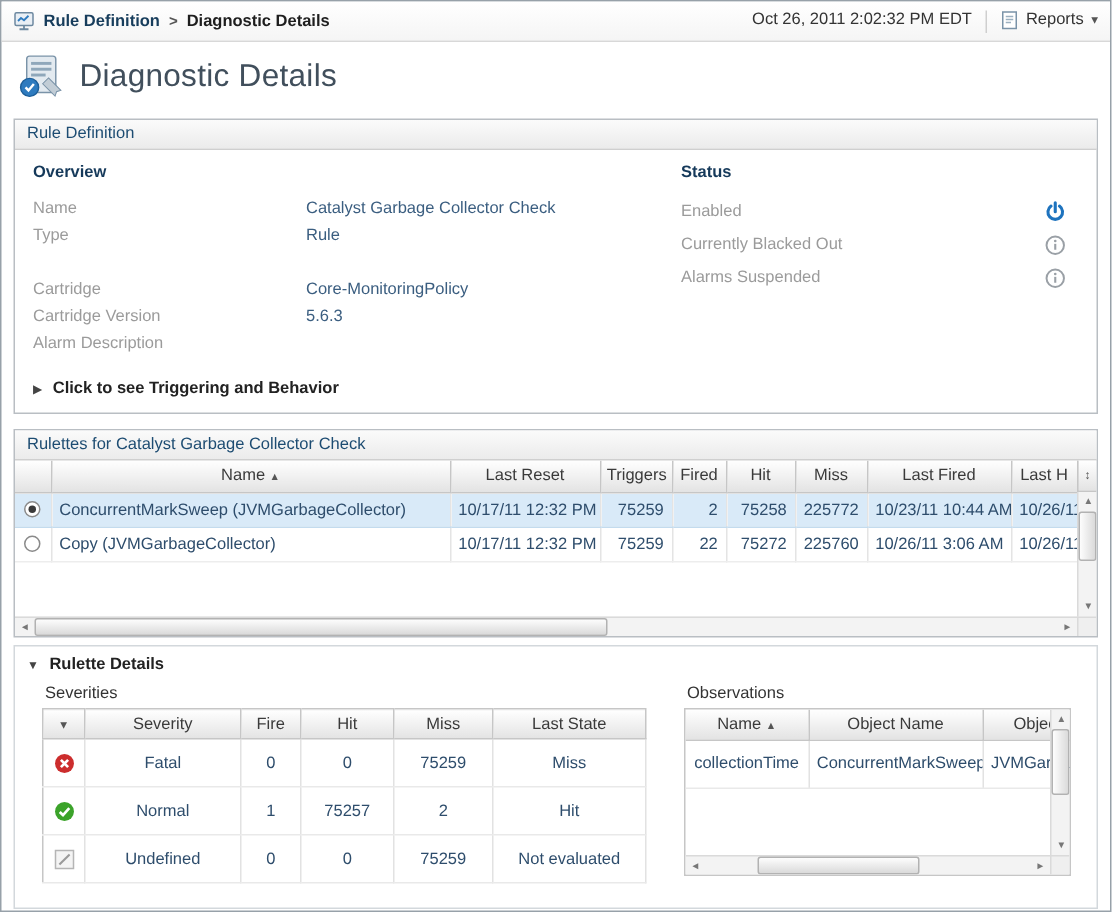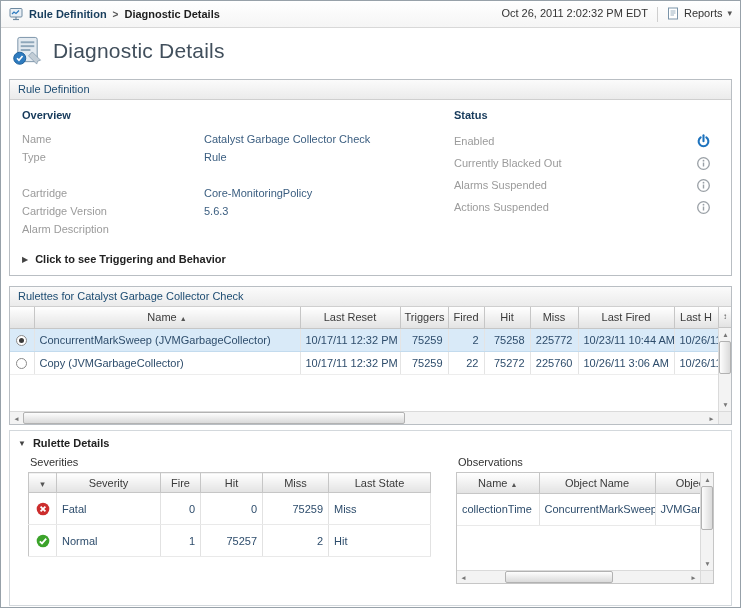--- a/index.html
+++ b/index.html
@@ -94,21 +94,21 @@
                font-weight: bold; color: #222; cursor: pointer; }
   .det-cols { display: flex; padding-left: 18px; }
   .sev-block { width: 428px; }
   .blk-label { color: #333; padding: 3px 0 4px 2px; }
   table.sub { border-collapse: collapse; table-layout: fixed; border: 1px solid #c6c6c6; }
   table.sev { width: 402px; }
   .sub th { background: linear-gradient(#ffffff,#e3e3e3); border-right: 1px solid #c6c6c6;
             border-bottom: 1px solid #c6c6c6; height: 20px; font-weight: normal; color: #3a3a3a;
             padding: 0 4px; white-space: nowrap; overflow: hidden; text-align: center; cursor: pointer; }
   .sub td { height: 32px; border-right: 1px solid #e2e2e2; border-bottom: 1px solid #e9e9e9;
-            padding: 0 5px; white-space: nowrap; overflow: hidden; color: #2e4d6c; }
+            padding: 0 5px; white-space: nowrap; overflow: hidden; color: #2e4d6c; text-align: center; }
   .obs-block { flex: 1; }
   .obs-wrap { width: 258px; height: 112px; border: 1px solid #c6c6c6; position: relative; overflow: hidden; }
   table.obs { width: 252px; border: none; }
   .obs-wrap .hscroll { right: 13px; }
   .obs-wrap .vscroll { top: 0; }
 
   svg { display: block; }
   .inline-svg { display: inline-block; vertical-align: middle; }
 </style>
 </head>
@@ -210,30 +210,20 @@
         <span class="sicon">
           <svg width="15" height="15" viewBox="0 0 16 16">
             <circle cx="8" cy="8" r="6.2" fill="#fff" stroke="#9aa0a6" stroke-width="1.4"></circle>
             <rect x="7.25" y="7" width="1.5" height="4.2" fill="#9aa0a6"></rect>
             <circle cx="8" cy="5" r="0.95" fill="#9aa0a6"></circle>
           </svg>
         </span>
       </div>
       <div class="srow">
         <span class="slabel">Alarms Suspended</span>
-        <span class="sicon">
-          <svg width="15" height="15" viewBox="0 0 16 16">
-            <circle cx="8" cy="8" r="6.2" fill="#fff" stroke="#9aa0a6" stroke-width="1.4"></circle>
-            <rect x="7.25" y="7" width="1.5" height="4.2" fill="#9aa0a6"></rect>
-            <circle cx="8" cy="5" r="0.95" fill="#9aa0a6"></circle>
-          </svg>
-        </span>
-      </div>
-      <div class="srow">
-        <span class="slabel">Actions Suspended</span>
         <span class="sicon">
           <svg width="15" height="15" viewBox="0 0 16 16">
             <circle cx="8" cy="8" r="6.2" fill="#fff" stroke="#9aa0a6" stroke-width="1.4"></circle>
             <rect x="7.25" y="7" width="1.5" height="4.2" fill="#9aa0a6"></rect>
             <circle cx="8" cy="5" r="0.95" fill="#9aa0a6"></circle>
           </svg>
         </span>
       </div>
     </div>
 
@@ -376,20 +366,35 @@
                   <path d="M3.8 7.3 L6 9.4 L10.2 4.7" stroke="#fff" stroke-width="1.8" fill="none"></path>
                 </svg>
               </span>
             </td>
             <td>Normal</td>
             <td class="c-right">1</td>
             <td class="c-right">75257</td>
             <td class="c-right">2</td>
             <td>Hit</td>
           </tr>
+          <tr>
+            <td class="c-center">
+              <span class="inline-svg">
+                <svg width="14" height="14" viewBox="0 0 14 14">
+                  <rect x="1" y="1" width="12" height="12" fill="#f4f4f4" stroke="#b5b5b5"></rect>
+                  <path d="M3.6 10.4 L10.4 3.6" stroke="#9a9a9a" stroke-width="1.4"></path>
+                </svg>
+              </span>
+            </td>
+            <td>Undefined</td>
+            <td class="c-right">0</td>
+            <td class="c-right">0</td>
+            <td class="c-right">75259</td>
+            <td>Not evaluated</td>
+          </tr>
         </tbody>
       </table>
     </div>
 
     <div class="obs-block">
       <div class="blk-label">Observations</div>
       <div class="obs-wrap">
         <table class="sub obs">
           <colgroup>
             <col style="width:82px">

